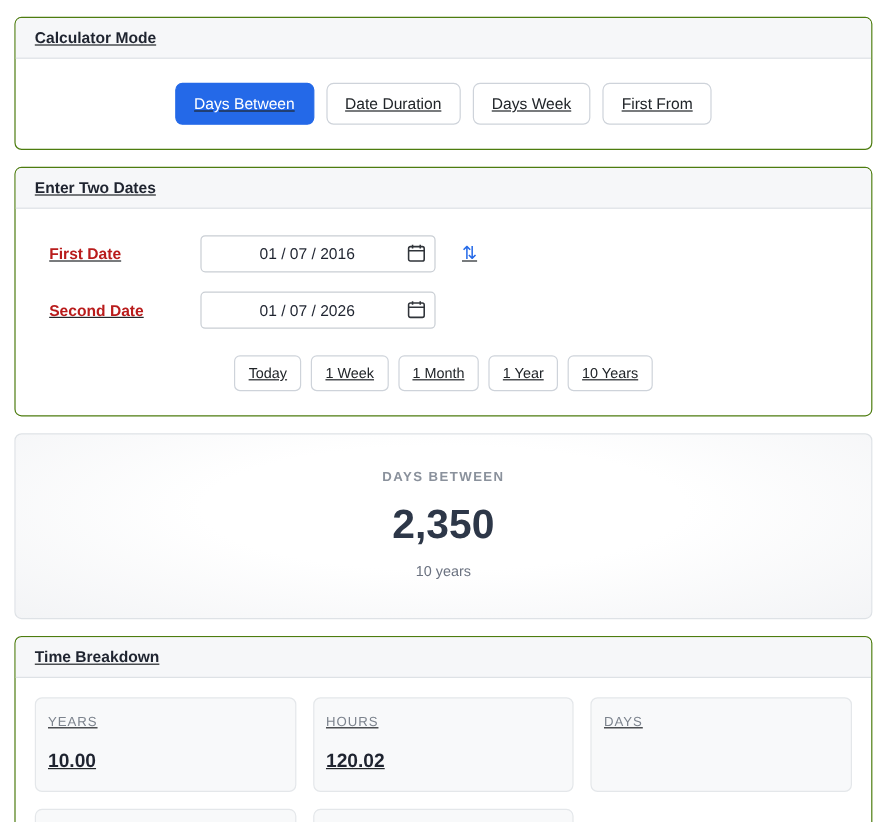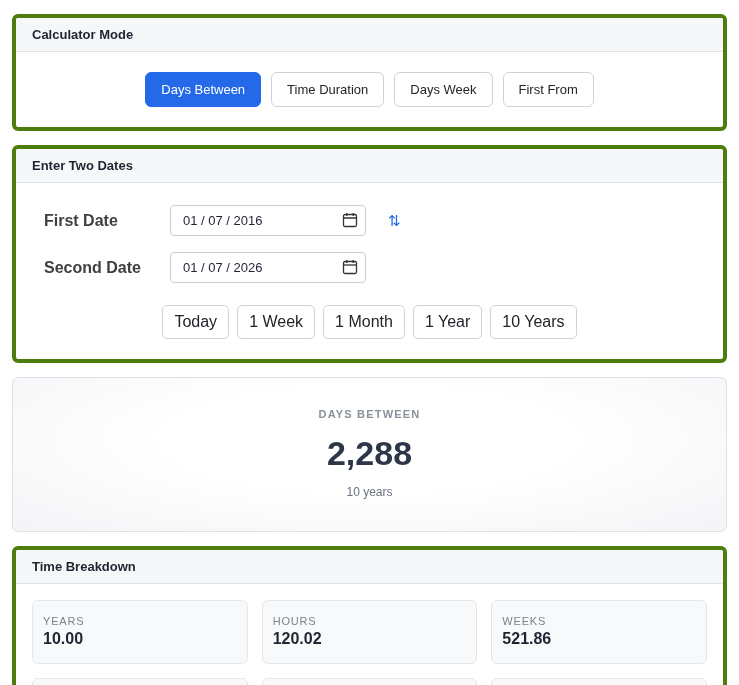--- a/index.html
+++ b/index.html
@@ -1,24 +1,25 @@
 <!DOCTYPE html>
 <html><head>
 <meta charset="utf-8">
 <style>
   * { box-sizing: border-box; margin: 0; padding: 0; }
   html, body { width: 739px; background: #ffffff; font-family: "Liberation Sans", sans-serif; color: #212529; }
   .page { width: 739px; min-height: 685px; padding: 14px 12px; }
 
   .panel {
-    border: 4px solid #4d7c0f;
+    border: 1px solid #4d7c0f;
     border-radius: 6px;
     background: #ffffff;
     margin-bottom: 14px;
     overflow: hidden;
+    text-decoration: underline;
   }
   .panel-header {
     background: #f6f7f9;
     border-bottom: 1px solid #dee2e6;
     padding: 9px 16px;
     font-size: 13px;
     font-weight: bold;
     color: #1f2430;
   }
 
@@ -36,42 +37,43 @@
   }
   .mode-btn.active {
     background: #2469e8;
     border-color: #2469e8;
     color: #ffffff;
   }
 
   
   .dates-body { padding: 22px 16px 20px 16px; }
   .date-row { display: flex; align-items: center; margin-bottom: 16px; }
-  .date-label { width: 138px; font-size: 16px; font-weight: bold; color: #404040; padding-left: 12px; }
+  .date-label { width: 138px; font-size: 13px; font-weight: bold; color: #b91c1c; padding-left: 12px; }
   .input-wrap { position: relative; width: 196px; }
   .date-input {
     width: 196px; height: 31px;
     border: 1px solid #c9ced4;
     border-radius: 4px;
     font-family: "Liberation Sans", sans-serif;
     font-size: 13px;
     color: #1f2430;
     padding: 0 30px 0 12px;
+    text-align: center;
   }
   .cal-icon {
     position: absolute; right: 8px; top: 7px;
     width: 16px; height: 16px;
     cursor: pointer;
     color: #30343a;
   }
   .swap { margin-left: 22px; color: #2469e8; font-size: 15px; cursor: pointer; line-height: 1; }
   .quick-row { display: flex; justify-content: center; gap: 8px; margin-top: 22px; }
   .quick-btn {
     font-family: "Liberation Sans", sans-serif;
-    font-size: 16px;
+    font-size: 12px;
     padding: 7px 11px;
     border-radius: 5px;
     border: 1px solid #ced3da;
     background: #ffffff;
     color: #212529;
     cursor: pointer;
   }
 
   
   .result-panel {
@@ -89,32 +91,32 @@
   
   .breakdown-body { padding: 16px 16px 14px 16px; }
   .cards-grid { display: grid; grid-template-columns: 1fr 1fr 1fr; gap: 14px; }
   .bd-card {
     background: #f8f9fa;
     border: 1px solid #e4e7ea;
     border-radius: 6px;
     padding: 14px 10px 15px 10px;
   }
   .bd-label { font-size: 11px; letter-spacing: 0.8px; color: #7c838d; }
-  .bd-value { font-size: 16px; font-weight: bold; color: #1f2430; margin-top: 3px; }
+  .bd-value { font-size: 16px; font-weight: bold; color: #1f2430; margin-top: 18px; }
 </style>
 </head>
 <body>
 
 <div class="page">
 
   <div class="panel">
     <div class="panel-header">Calculator Mode</div>
     <div class="mode-body">
       <button class="mode-btn active">Days Between</button>
-      <button class="mode-btn">Time Duration</button>
+      <button class="mode-btn">Date Duration</button>
       <button class="mode-btn">Days Week</button>
       <button class="mode-btn">First From</button>
     </div>
   </div>
 
   <div class="panel">
     <div class="panel-header">Enter Two Dates</div>
     <div class="dates-body">
 
       <div class="date-row">
@@ -150,40 +152,36 @@
         <button class="quick-btn">1 Month</button>
         <button class="quick-btn">1 Year</button>
         <button class="quick-btn">10 Years</button>
       </div>
 
     </div>
   </div>
 
   <div class="result-panel">
     <div class="result-label">DAYS BETWEEN</div>
-    <div class="result-value">2,288</div>
+    <div class="result-value">2,350</div>
     <div class="result-sub">10 years</div>
   </div>
 
   <div class="panel">
     <div class="panel-header">Time Breakdown</div>
     <div class="breakdown-body">
       <div class="cards-grid">
 
         <div class="bd-card">
           <div class="bd-label">YEARS</div>
           <div class="bd-value">10.00</div>
         </div>
         <div class="bd-card">
           <div class="bd-label">HOURS</div>
           <div class="bd-value">120.02</div>
-        </div>
-        <div class="bd-card">
-          <div class="bd-label">WEEKS</div>
-          <div class="bd-value">521.86</div>
         </div>
         <div class="bd-card">
           <div class="bd-label">DAYS</div>
 
         </div>
         <div class="bd-card">
           <div class="bd-label">HOURS</div>
 
         </div>
         <div class="bd-card">

